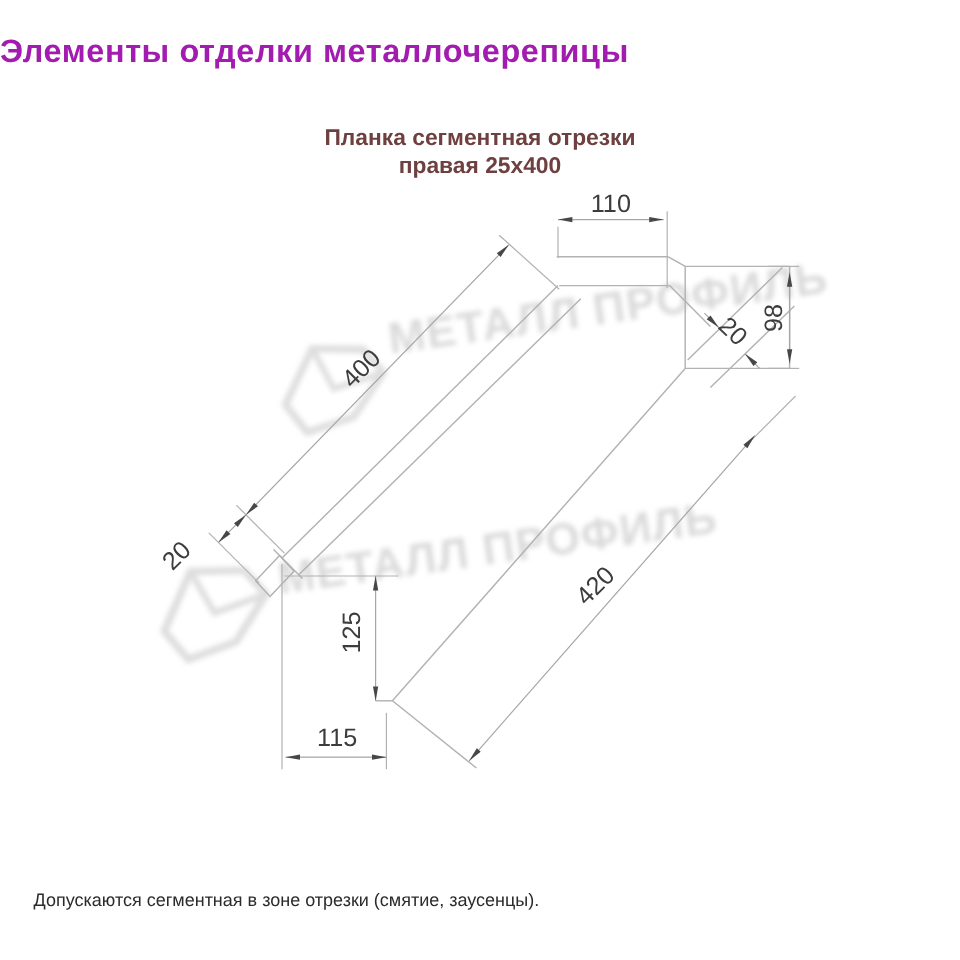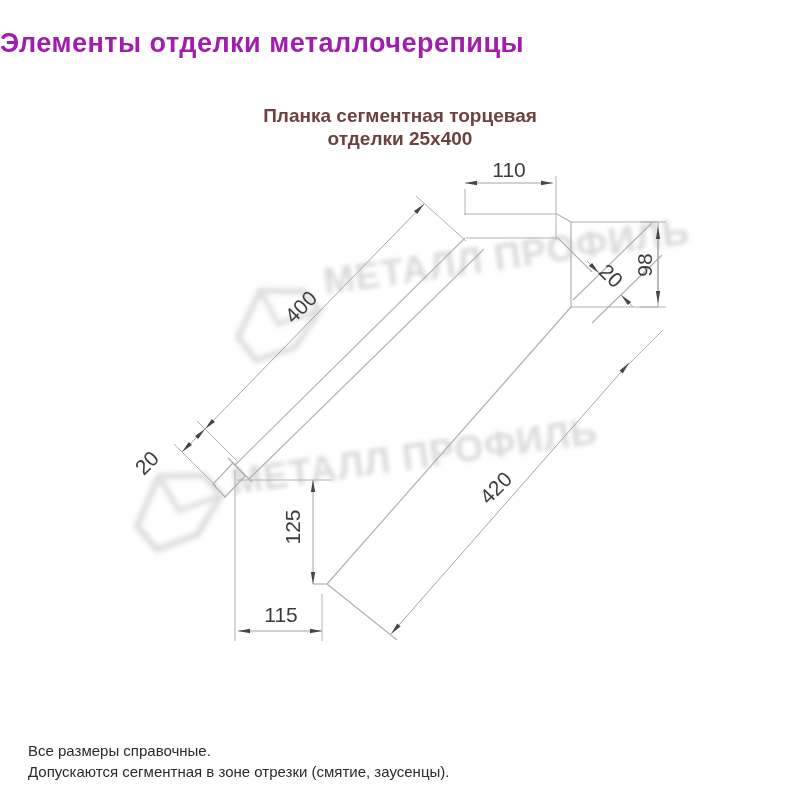--- a/index.html
+++ b/index.html
@@ -126,19 +126,18 @@
     <text class="lbl" transform="translate(306,312) rotate(-45)">400</text>
     <text class="lbl" transform="translate(152,468) rotate(-45)">20</text>
     <text class="lbl" transform="translate(501,493) rotate(-45)">420</text>
     <text class="lbl" transform="translate(300,527) rotate(-90)">125</text>
     <text class="lbl" transform="translate(281,622)">115</text>
   </g>
 </svg>
 
 <div class="title">Элементы отделки металлочерепицы</div>
 <div class="subtitle">
-  <div>Планка сегментная торцевая</div>
-  <div>отделки 25х400</div>
+  <div>Планка сегментная отрезки</div>
+  <div>правая 25х400</div>
 </div>
 <div class="footnotes">
-  <div>Все размеры справочные.</div>
   <div>Допускаются сегментная в зоне отрезки (смятие, заусенцы).</div>
 </div>
 
 </body></html>

